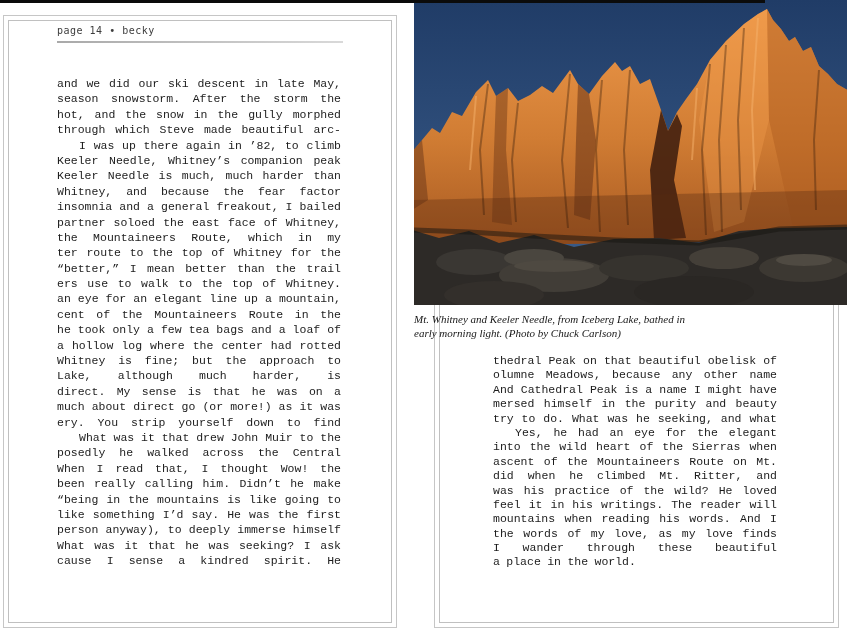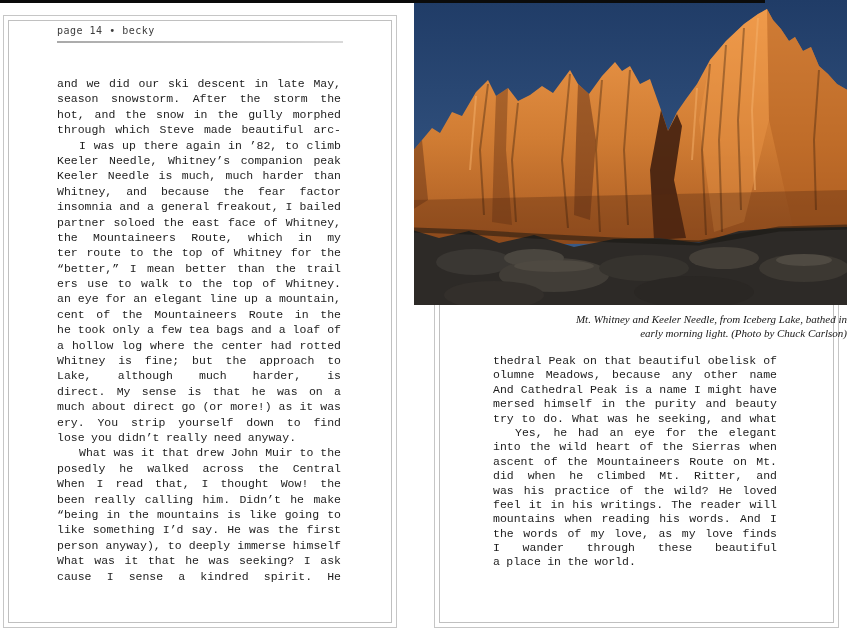--- a/index.html
+++ b/index.html
@@ -25,21 +25,21 @@
   #right-col{left:493px;top:354px;}
   .line{text-align:justify;text-align-last:justify;overflow:hidden;word-spacing:-0.5px;white-space:normal;}
   #left-col .line{height:15.4px;line-height:15.4px;}
   #right-col .line{height:14.4px;line-height:14.4px;}
   .line.endline{text-align-last:left;}
   .line.indent{text-indent:22px;}
 
   #photo{position:absolute;left:414px;top:0;width:433px;height:305px;z-index:3;overflow:hidden;}
   #photo svg{display:block;width:100%;height:100%;}
 
-  #caption{position:absolute;left:414px;top:312px;width:433px;z-index:2;text-align:right;
+  #caption{position:absolute;left:414px;top:312px;width:433px;z-index:2;text-align:left;
     font-style:italic;font-size:11px;line-height:14px;color:#161616;}
 </style>
 </head>
 <body>
 
 <div id="screen">
 
   <div id="left-page" class="page"></div>
   <div id="right-page" class="page"></div>
 
@@ -65,21 +65,20 @@
       <div class="line">ers use to walk to the top of Whitney. John Muir, who had</div>
       <div class="line">an eye for an elegant line up a mountain, made the first as-</div>
       <div class="line">cent of the Mountaineers Route in the 1870s. Supposedly</div>
       <div class="line">he took only a few tea bags and a loaf of bread, and slept in</div>
       <div class="line">a hollow log where the center had rotted out. The trail up</div>
       <div class="line">Whitney is fine; but the approach to Whitney via Iceberg</div>
       <div class="line">Lake, although much harder, is spectacular, and much more</div>
       <div class="line">direct. My sense is that he was on a journey, which was as</div>
       <div class="line">much about direct go (or more!) as it was about self-discov-</div>
       <div class="line">ery. You strip yourself down to find yourself, and what you</div>
-      <div class="line endline">lose you didn’t really need anyway.</div>
       <div class="line indent">What was it that drew John Muir to the Sierras? Sup-</div>
       <div class="line">posedly he walked across the Central Valley to the Sierras.</div>
       <div class="line">When I read that, I thought Wow! the mountains must have</div>
       <div class="line">been really calling him. Didn’t he make statements like,</div>
       <div class="line">“being in the mountains is like going to church”? Sounds</div>
       <div class="line">like something I’d say. He was the first one (the first white</div>
       <div class="line">person anyway), to deeply immerse himself in the Sierras.</div>
       <div class="line">What was it that he was seeking? I ask these questions be-</div>
       <div class="line">cause I sense a kindred spirit. He bestowed the name Ca-</div>
     </div>

